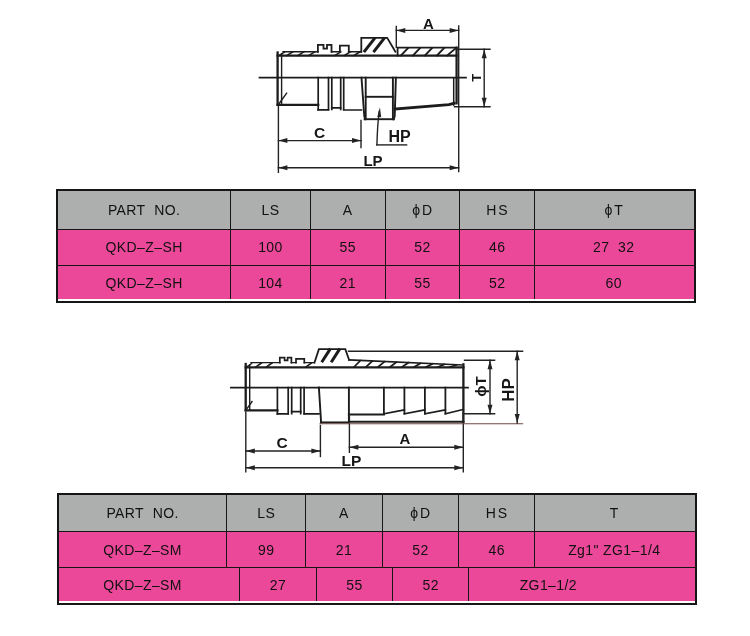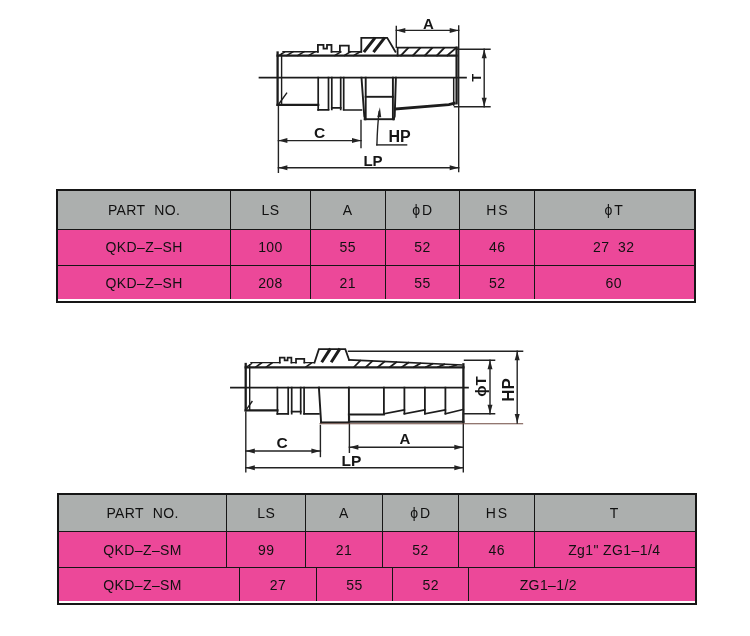--- a/index.html
+++ b/index.html
@@ -234,21 +234,21 @@
 <div style="width:172.2px;">QKD–Z–SH</div>
 <div style="width:79.5px;">100</div>
 <div style="width:75px;">55</div>
 <div style="width:74.5px;">52</div>
 <div style="width:75px;">46</div>
 <div style="width:158.2px;">27&nbsp;&nbsp;32</div>
 </div>
 
 <div class="trow brow" style="height:34.7px;">
 <div style="width:172.2px;">QKD–Z–SH</div>
-<div style="width:79.5px;">208</div>
+<div style="width:79.5px;">104</div>
 <div style="width:75px;">21</div>
 <div style="width:74.5px;">55</div>
 <div style="width:75px;">52</div>
 <div style="width:158.2px;">60</div>
 </div>
 </div>
 
 <div class="tbl" style="left:57px;top:493px;width:640px;height:112px;">
 
 <div class="trow hdr" style="height:36.2px;">

